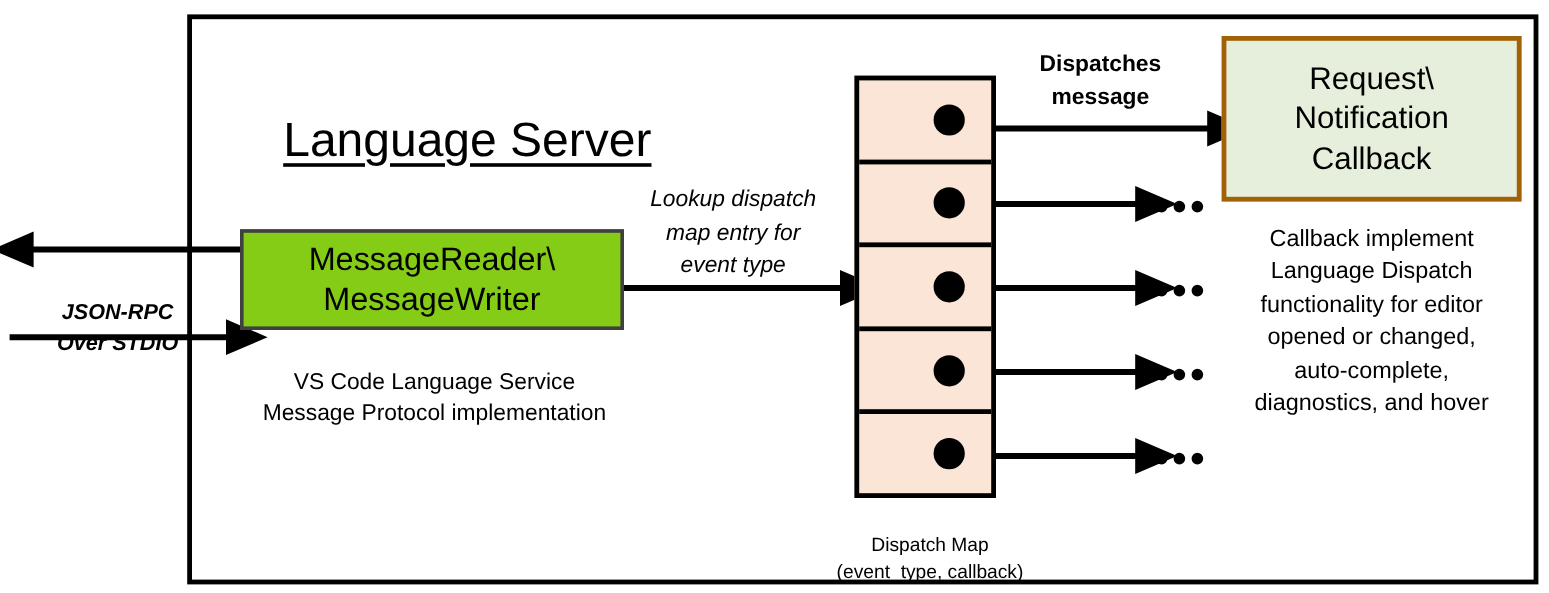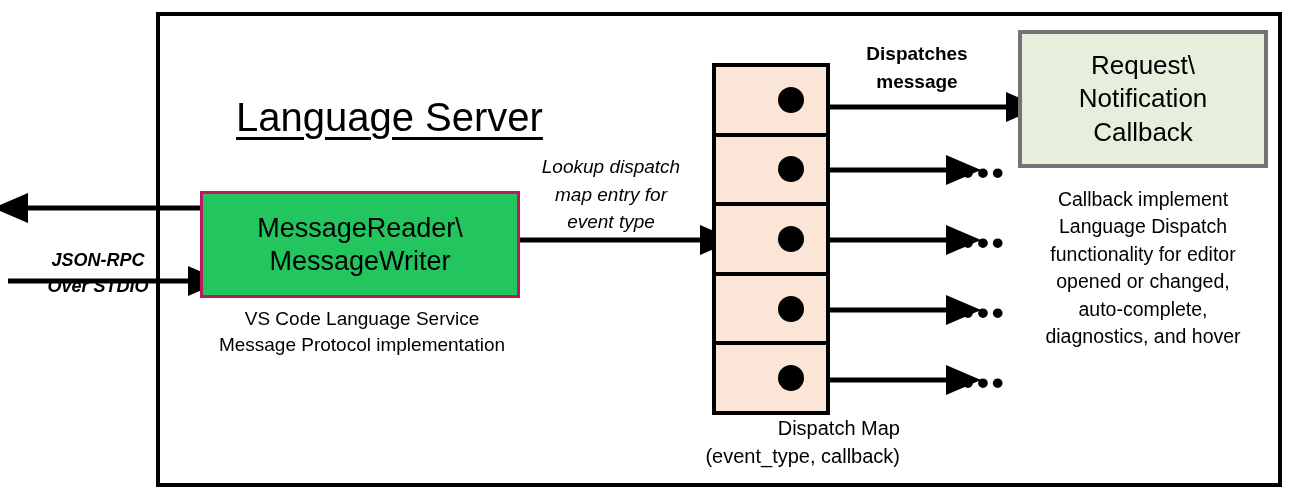--- a/index.html
+++ b/index.html
@@ -17,22 +17,22 @@
   
   #title{
     left:236px;top:52px;width:340px;
     font-size:40px;line-height:1.05;text-align:left;
     text-decoration:underline;text-underline-offset:6px;
     text-decoration-thickness:3px;white-space:nowrap;margin-top:44px;
   }
 
   
   #mrw-box{
-    left:200px;top:191px;width:320px;height:107px;
-    background:#22c55e;border:3px solid #be185d;box-sizing:border-box;
+    left:200px;top:191px;width:320px;height:84px;
+    background:#84cc16;border:3px solid #404040;box-sizing:border-box;
     display:flex;align-items:center;justify-content:center;
     font-size:27px;line-height:1.22;text-align:center;
   }
   #mrw-caption{
     left:186px;top:306px;width:352px;
     font-size:19px;line-height:1.38;text-align:center;
   }
 
   
   #jsonrpc-label{
@@ -49,28 +49,28 @@
   }
   .dm-cell{
     flex:1 1 0;border-bottom:4px solid #000;position:relative;box-sizing:border-box;
   }
   .dm-cell:last-child{border-bottom:none;}
   .dm-dot{
     position:absolute;left:62px;top:50%;width:26px;height:26px;
     transform:translateY(-50%);background:#000;border-radius:50%;
   }
   #dispatch-caption{
-    left:650px;top:414px;width:250px;
-    font-size:20px;line-height:1.42;text-align:right;
+    left:650px;top:444px;width:250px;
+    font-size:16px;line-height:1.42;text-align:center;
   }
 
   
   #callback-box{
     left:1018px;top:30px;width:250px;height:138px;
-    background:#E6EEDC;border:4px solid #737373;box-sizing:border-box;
+    background:#E6EEDC;border:4px solid #a16207;box-sizing:border-box;
     display:flex;align-items:center;justify-content:center;
     font-size:26px;line-height:1.28;text-align:center;
   }
   #callback-caption{
     left:1012px;top:186px;width:262px;
     font-size:19.5px;line-height:1.41;text-align:center;
   }
 
   
   #lookup-label{

